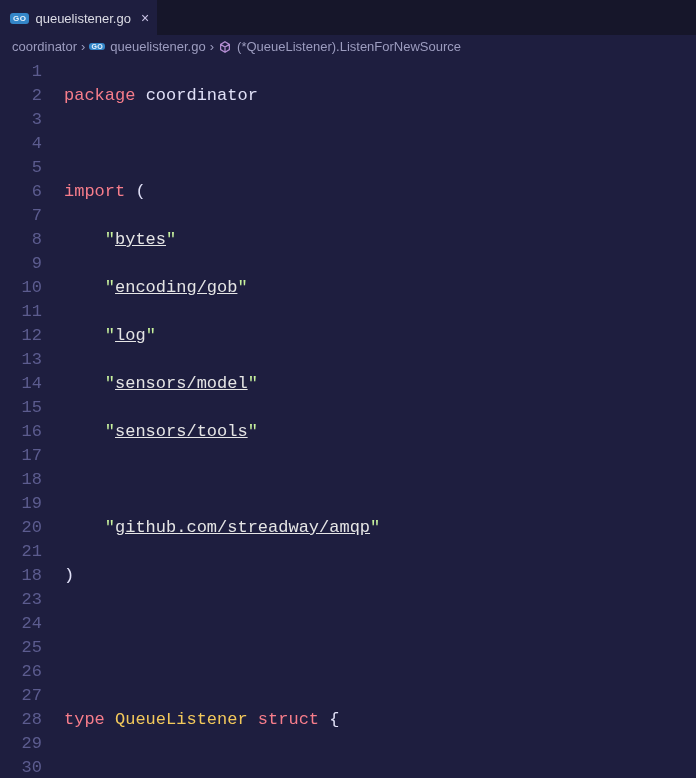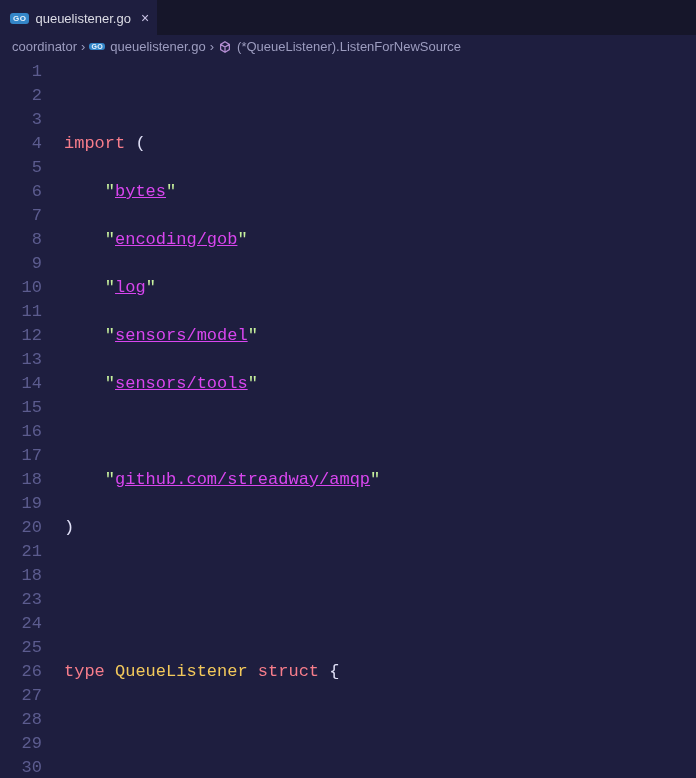--- a/index.html
+++ b/index.html
@@ -88,21 +88,21 @@
   }
   .gutter div { height: 24px; }
   .code {
     flex: 1;
     white-space: pre;
   }
   .code-line { height: 24px; }
   .k  { color: #f77d8b; }     
   .t  { color: #e0e0f7; }     
   .s  { color: #c8f29e; }     
-  .sq { color: #d946ef; text-decoration: underline; } 
+  .sq { color: #e5e5e5; text-decoration: underline; } 
   .fn { color: #f3c95b; margin-top: 40px; }     
   .fp { color: #f77d8b; }
 </style>
 </head>
 <body>
 
 <div class="tab-bar">
   <div class="tab">
     <span class="go-badge">GO</span>
     <span>queuelistener.go</span>
@@ -155,20 +155,21 @@
       <div>23</div>
       <div>24</div>
       <div>25</div>
       <div>26</div>
       <div>27</div>
       <div>28</div>
       <div>29</div>
       <div>30</div>
   </div>
   <div class="code">
+<div class="code-line"><span class="k">package</span> <span class="t">coordinator</span></div>
 <div class="code-line"></div>
 <div class="code-line"><span class="k">import</span> <span class="t">(</span></div>
 <div class="code-line">    <span class="s">"</span><span class="sq">bytes</span><span class="s">"</span></div>
 <div class="code-line">    <span class="s">"</span><span class="sq">encoding/gob</span><span class="s">"</span></div>
 <div class="code-line">    <span class="s">"</span><span class="sq">log</span><span class="s">"</span></div>
 <div class="code-line">    <span class="s">"</span><span class="sq">sensors/model</span><span class="s">"</span></div>
 <div class="code-line">    <span class="s">"</span><span class="sq">sensors/tools</span><span class="s">"</span></div>
 <div class="code-line"></div>
 <div class="code-line">    <span class="s">"</span><span class="sq">github.com/streadway/amqp</span><span class="s">"</span></div>
 <div class="code-line"><span class="t">)</span></div>

